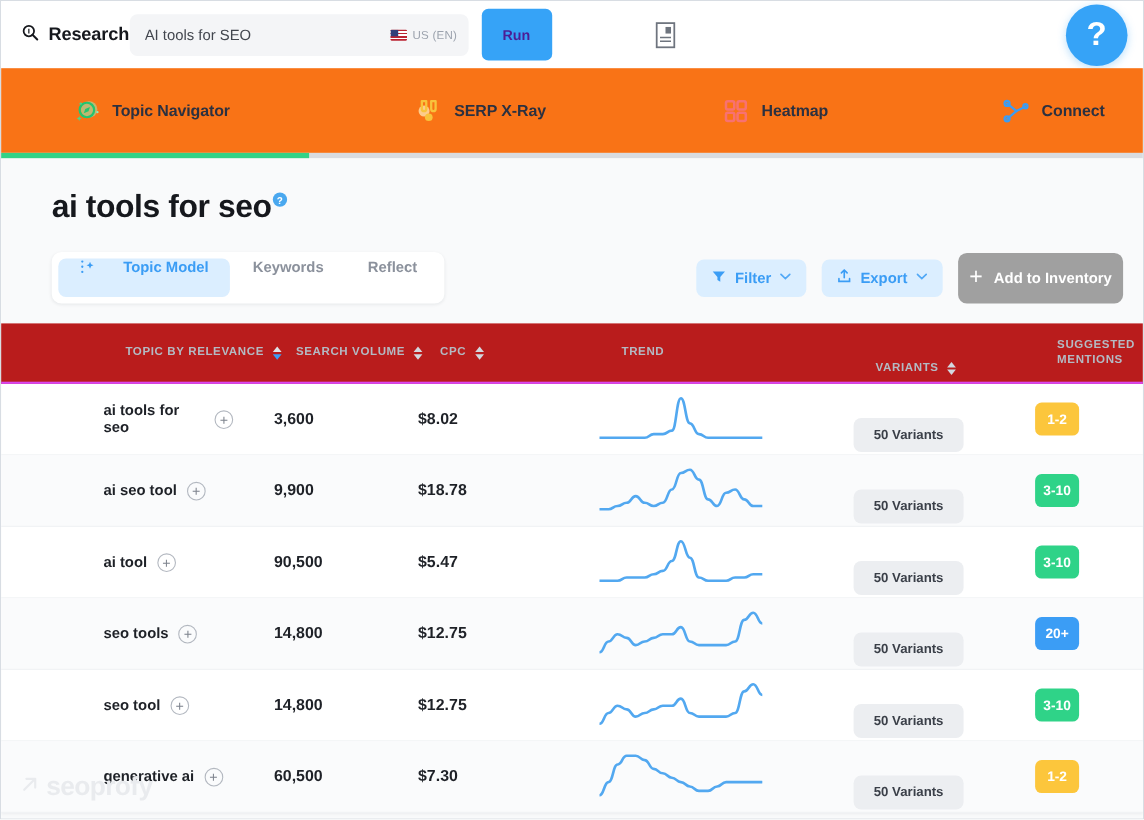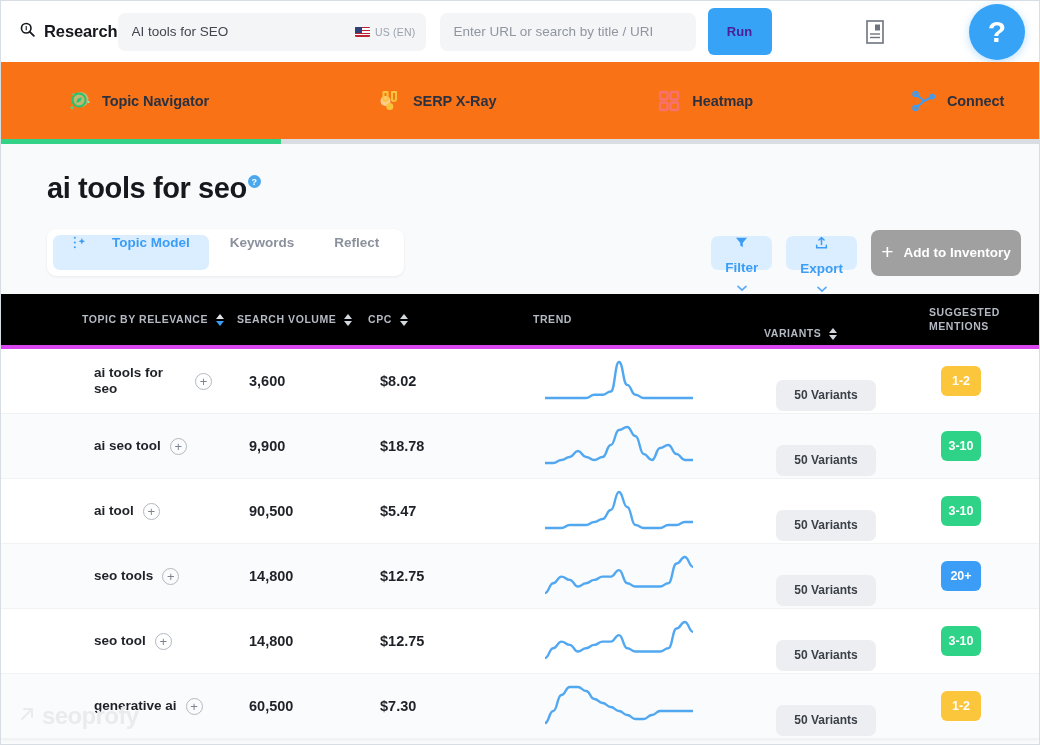--- a/index.html
+++ b/index.html
@@ -164,21 +164,21 @@
     white-space: nowrap;
   }
   .seg-tab.active { background: #dbeeff; color: #3b9df5; }
 
   .tb-right { margin-left: auto; display: flex; align-items: center; gap: 14px; }
   .tb-btn {
     height: 34px; padding: 0 14px;
     background: #dbeeff; border-radius: 7px;
     display: flex; align-items: center; gap: 8px;
     font-size: 13.5px; font-weight: bold; color: #3b9df5;
-    cursor: pointer; border: 0; font-family: inherit; flex-direction: column;
+    cursor: pointer; border: 0; font-family: inherit;
   }
   .chev { font-size: 10px; opacity: .85; }
   .add-btn {
     width: 150px; height: 46px;
     background: #a0a0a0; border-radius: 8px;
     display: flex; align-items: center; justify-content: center; gap: 10px;
     color: #fff; border: 0; cursor: pointer; font-family: inherit;
     font-size: 13.5px; font-weight: bold; line-height: 1.15;
     text-align: center;
   }
@@ -186,23 +186,23 @@
 
   
   .table-wrap {
     margin-top: 18px;
     background: #ffffff;
     box-shadow: 0 1px 3px rgba(16,24,40,.06);
   }
   .thead {
     display: flex; align-items: center;
     height: 55px;
-    background: #000000;
-    border-bottom: 4px solid #d946ef;
-    padding: 0 0 0 34px;
+    background: #b91c1c;
+    border-bottom: 2px solid #d946ef;
+    padding: 0 0 0 66px;
   }
   .th {
     font-size: 10.5px; font-weight: bold; color: #b4bac3;
     letter-spacing: .55px; line-height: 1.28;
     display: flex; align-items: center; gap: 8px;
   }
   .sort { display: inline-flex; flex-direction: column; gap: 2px; }
   .sort i {
     display: block; width: 0; height: 0;
     border-left: 4px solid transparent; border-right: 4px solid transparent;
@@ -285,23 +285,20 @@
     </div>
 
     <div class="search-pill">
       <span class="kw">AI tools for SEO</span>
       <span class="locale">
         <span class="flag"></span>
         <span>US (EN)</span>
       </span>
     </div>
 
-    <div class="url-pill">
-      <input type="text" placeholder="Enter URL or search by title / URI" style="">
-    </div>
 
     <button class="run-btn">Run</button>
 
     <span class="doc-icon">
       <svg width="22" height="26" viewBox="0 0 22 26">
         <rect x="3" y="2" width="16" height="22" fill="none" stroke="#6e747e" stroke-width="1.6"></rect>
         <rect x="11" y="5.5" width="5" height="6" fill="#6e747e"></rect>
         <line x1="6" y1="15" x2="16" y2="15" stroke="#6e747e" stroke-width="1.4"></line>
         <line x1="6" y1="18.5" x2="16" y2="18.5" stroke="#6e747e" stroke-width="1.4"></line>
       </svg>

